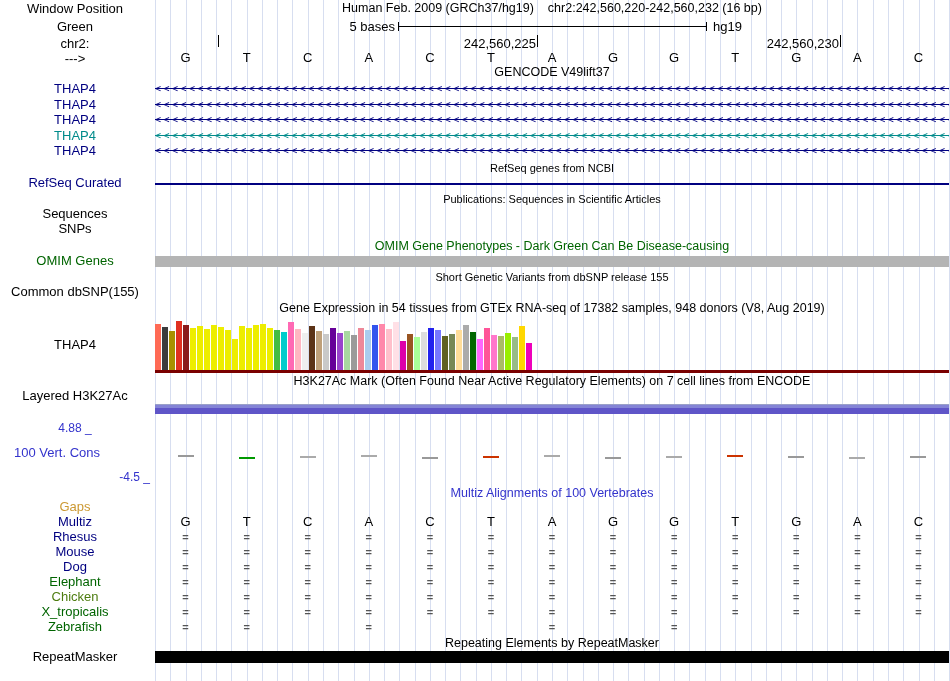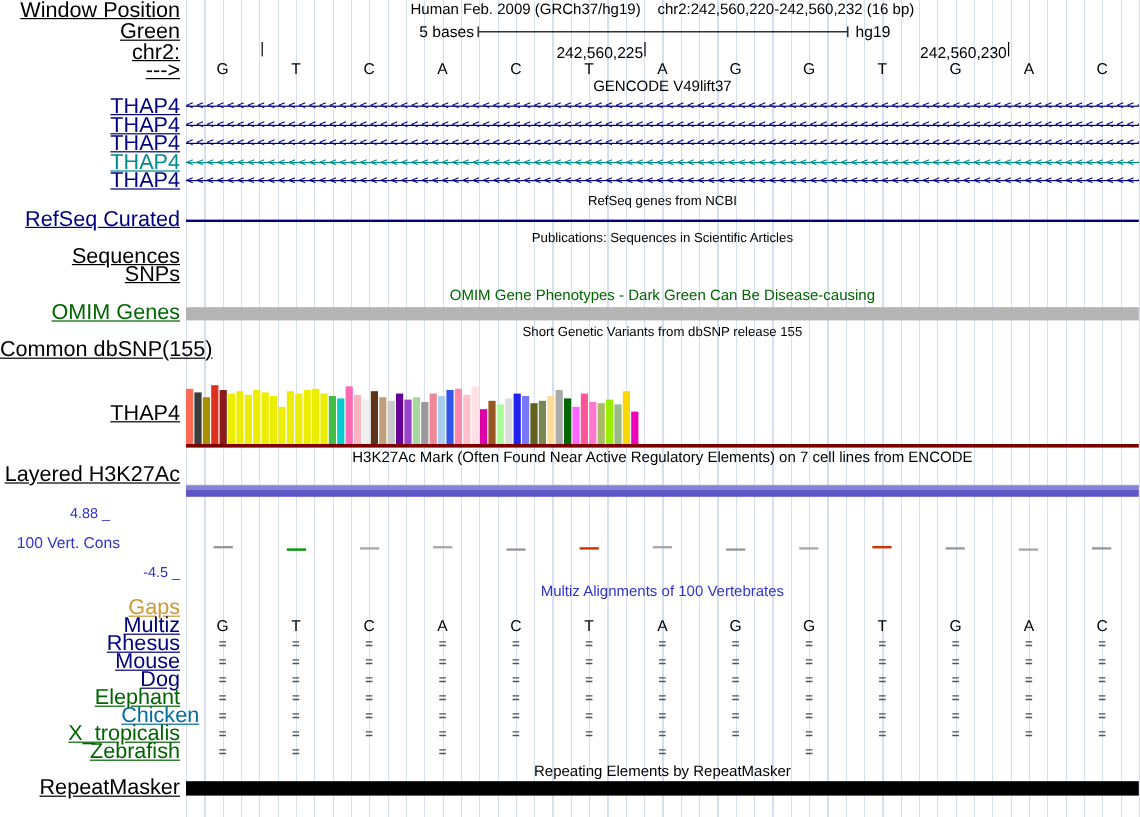--- a/index.html
+++ b/index.html
@@ -2,22 +2,22 @@
 <html><head>
 <meta charset="utf-8">
 <style>
   * { margin:0; padding:0; box-sizing:border-box; }
   html,body { background:#fff; font-family:"Liberation Sans", sans-serif; }
   .browser { position:relative; width:950px; height:681px; background:#fff; overflow:hidden; }
 
   .grid { position:absolute; left:155px; top:0; width:795px; height:681px;
           background-image:repeating-linear-gradient(to right,#d7def0 0px,#d7def0 1px,transparent 1px,transparent 15.27px); }
 
-  .label { position:absolute; left:0; width:150px; text-align:right; font-size:18px; line-height:13px;
-           color:#000; white-space:nowrap;text-decoration:underline; }
+  .label { position:absolute; left:0; width:150px; text-align:center; font-size:13px; line-height:13px;
+           color:#000; white-space:nowrap; }
   .ctitle { position:absolute; left:155px; width:794px; text-align:center; font-size:12.5px; line-height:13px;
             color:#000; white-space:nowrap; }
   .small { font-size:11px; }
   .blue { color:#3333CC; }
   .navy { color:#000080; }
   .dkgreen { color:#006400; }
 
   .scale-text { position:absolute; top:20px; left:295px; width:100px; text-align:right; font-size:13px; line-height:13px; }
   .scale-bar { position:absolute; top:22px; left:398px; width:309px; height:9px;
                border-left:1px solid #000; border-right:1px solid #000;
@@ -108,20 +108,21 @@
   <div class="label" style="top:207px">Sequences</div>
   <div class="label" style="top:222px">SNPs</div>
 
   <div class="ctitle dkgreen" style="top:240px">OMIM Gene Phenotypes - Dark Green Can Be Disease-causing</div>
   <div class="label dkgreen" style="top:254px">OMIM Genes</div>
   <div class="omim-bar"></div>
 
   <div class="ctitle small" style="top:271px">Short Genetic Variants from dbSNP release 155</div>
   <div class="label" style="top:285px">Common dbSNP(155)</div>
 
+  <div class="ctitle" style="top:302px">Gene Expression in 54 tissues from GTEx RNA-seq of 17382 samples, 948 donors (V8, Aug 2019)</div>
   <div class="label" style="top:338px">THAP4</div>
   <div class="gtex-bars">
       <div class="gtex-bar" style="height: 46px; background: rgb(255, 106, 85);"></div>
       <div class="gtex-bar" style="height: 43px; background: rgb(60, 60, 60);"></div>
       <div class="gtex-bar" style="height: 39px; background: rgb(168, 144, 0);"></div>
       <div class="gtex-bar" style="height: 49px; background: rgb(224, 48, 32);"></div>
       <div class="gtex-bar" style="height: 45px; background: rgb(139, 26, 26);"></div>
       <div class="gtex-bar" style="height: 42px; background: rgb(237, 237, 0);"></div>
       <div class="gtex-bar" style="height: 44px; background: rgb(237, 237, 0);"></div>
       <div class="gtex-bar" style="height: 41px; background: rgb(237, 237, 0);"></div>
@@ -284,21 +285,21 @@
       <span class="mz-eq">=</span>
       <span class="mz-eq">=</span>
       <span class="mz-eq">=</span>
       <span class="mz-eq">=</span>
       <span class="mz-eq">=</span>
       <span class="mz-eq">=</span>
       <span class="mz-eq">=</span>
       <span class="mz-eq">=</span>
       <span class="mz-eq">=</span>
     </div>
-    <div class="label" style="top: 590px; color: #0369a1; margin-left: 16px;">Chicken</div>
+    <div class="label" style="top: 590px; color: #4d7c0f;">Chicken</div>
     <div class="multiz-row" style="top: 590px;">
       <span class="mz-eq">=</span>
       <span class="mz-eq">=</span>
       <span class="mz-eq">=</span>
       <span class="mz-eq">=</span>
       <span class="mz-eq">=</span>
       <span class="mz-eq">=</span>
       <span class="mz-eq">=</span>
       <span class="mz-eq">=</span>
       <span class="mz-eq">=</span>

